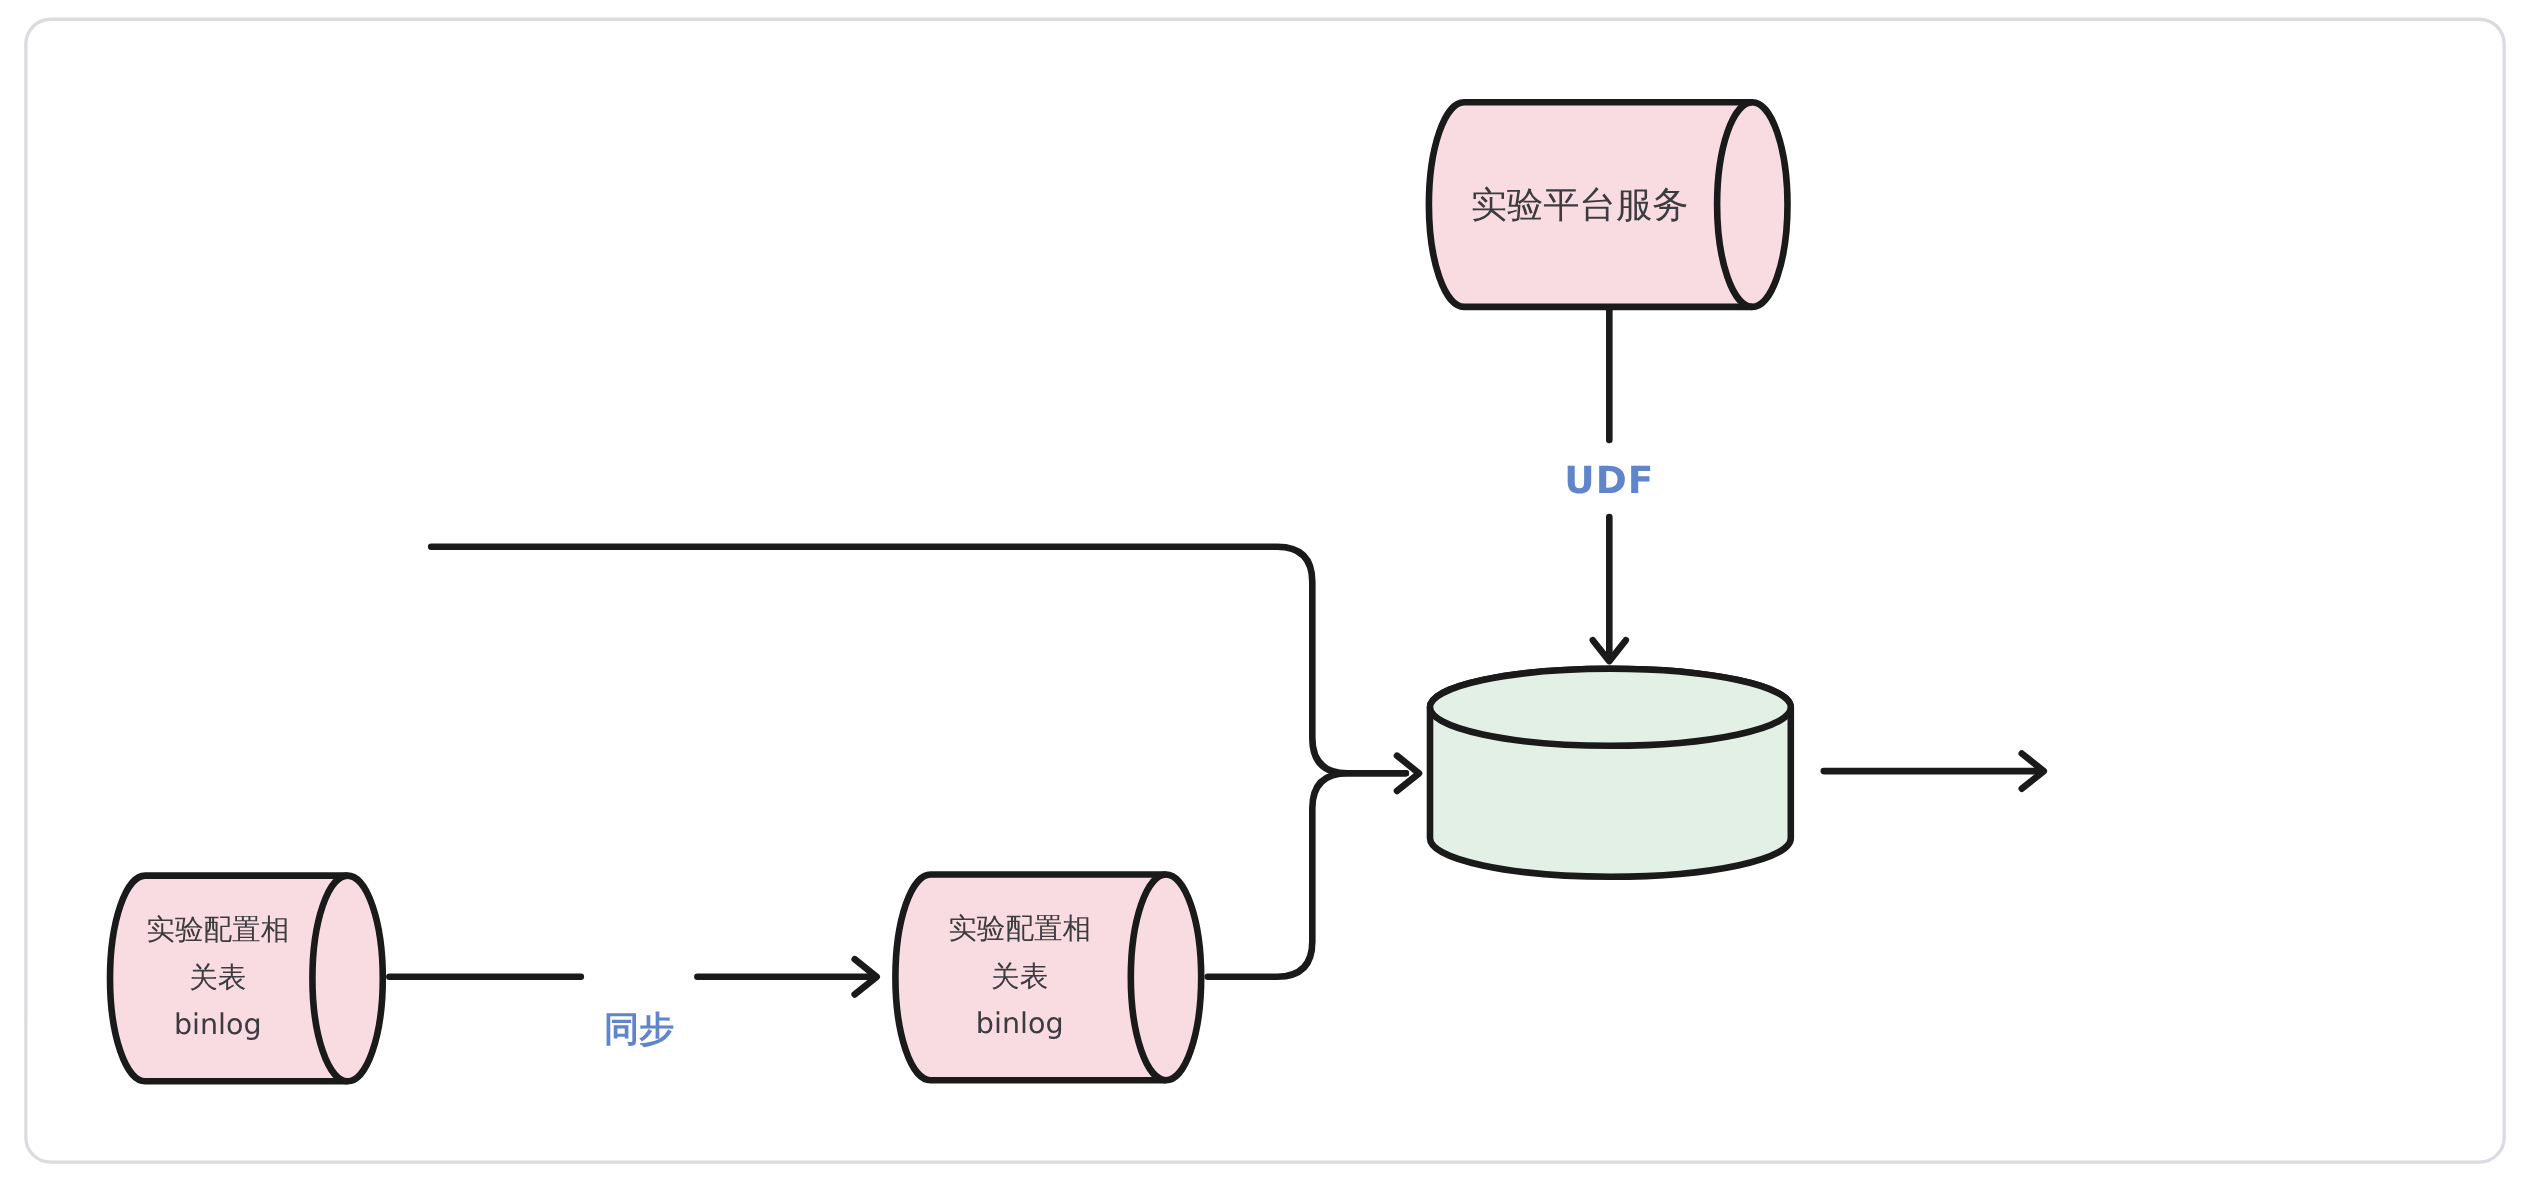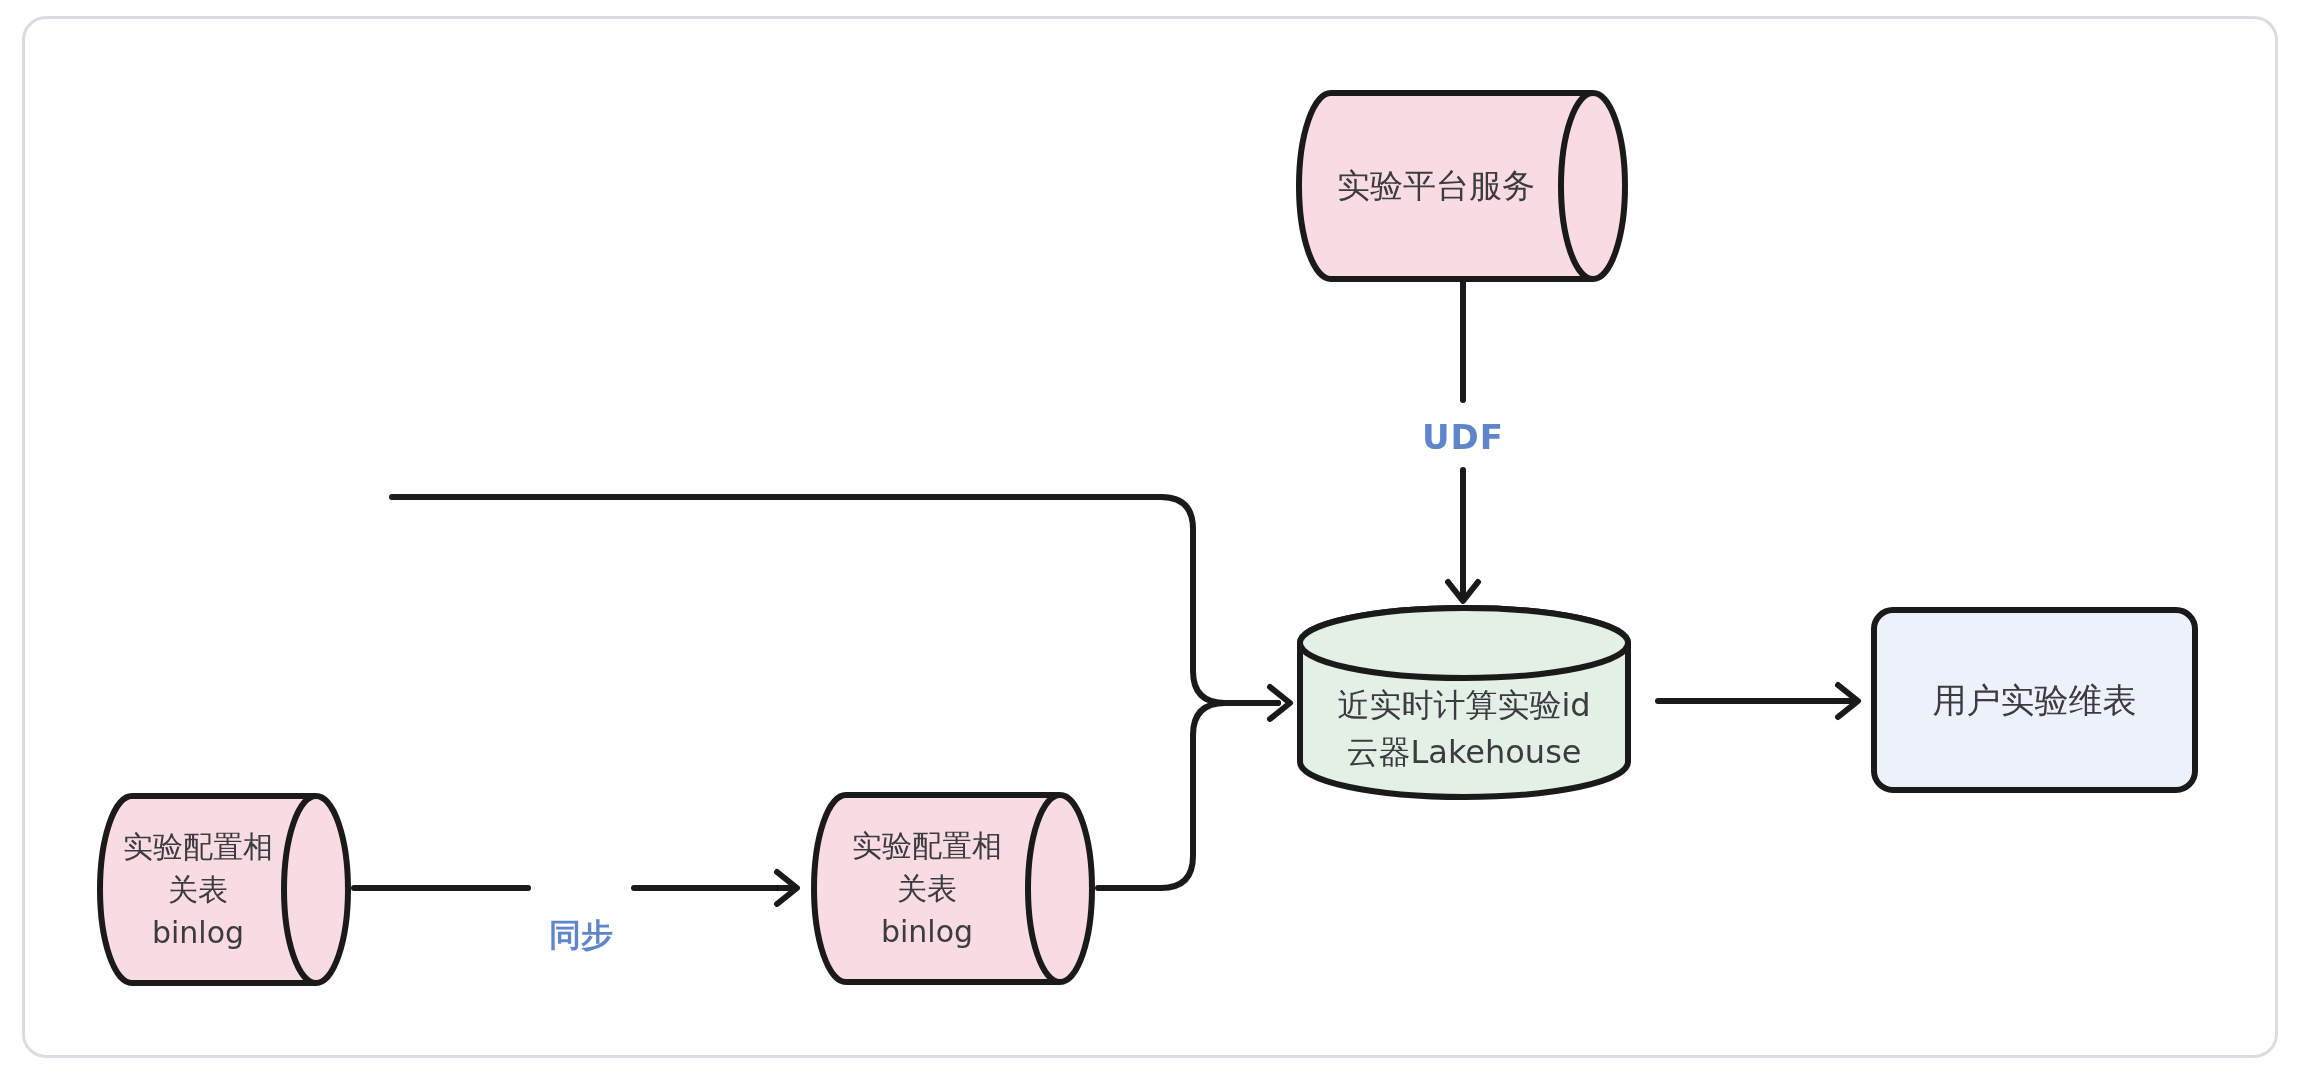--- a/index.html
+++ b/index.html
@@ -56,21 +56,21 @@
     align-items: center;
     justify-content: center;
     text-align: center;
     color: var(--label);
     font-size: 33px;
     line-height: 44px;
     z-index: 3;
     white-space: nowrap;
   }
   .hcyl .label { padding-right: 52px; }
-  .n-binlog .label { font-size: 30px; line-height: 43px; }
+  .n-binlog .label { font-size: 26px; line-height: 43px; }
   .n-lakehouse .label { top: 58px; bottom: 5px; font-size: 32px; line-height: 47px; }
   .rect-node {
     border: 6px solid var(--stroke);
     border-radius: 22px;
     background: var(--panel_blue);
   }
   .rect-node .label { font-size: 34px; }
   .edge-label {
     position: absolute;
     transform: translate(-50%, -50%);
@@ -154,29 +154,20 @@
       <span>关表</span>
       <span>binlog</span>
     </div>
   </div>
 
   <div class="node n-lakehouse" style="left:1300px; top:608px; width:328px; height:189px;">
     <svg width="338" height="199" viewBox="0 0 338 199">
       <path class="shape-body fill-green" d="M 5 40 V 159 A 164 35 0 0 0 333 159 V 40 A 164 35 0 0 0 5 40 Z"></path>
       <ellipse class="shape-body fill-green" cx="169" cy="40" rx="164" ry="35"></ellipse>
     </svg>
-    <div class="label">
-      <span>近实时计算实验id</span>
-      <span>云器Lakehouse</span>
-    </div>
   </div>
 
-  <div class="node rect-node" style="left:1871px; top:607px; width:327px; height:186px;">
-    <div class="label">
-      <span>用户实验维表</span>
-    </div>
-  </div>
 
   <div class="edge-label udf" style="left:1463px; top:437px;">UDF</div>
 
   <div class="edge-label sync" style="left:581px; top:888px;">同步</div>
 
 </div>
 
 </body></html>

